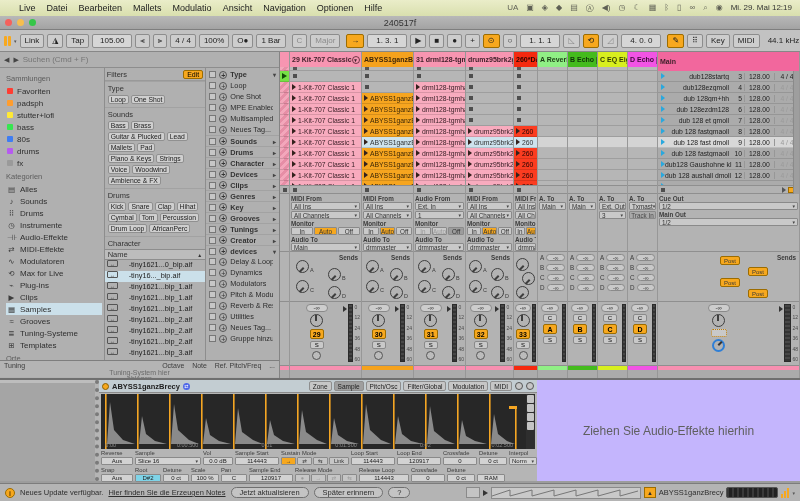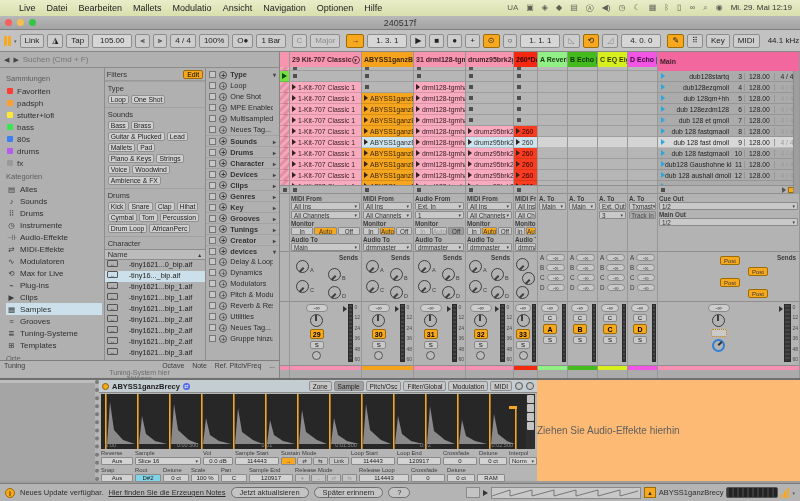--- a/index.html
+++ b/index.html
@@ -161,21 +161,21 @@
   #devparams{padding:1px 2px;font-size:5.8px;color:#3b3b3b}
   .prow{display:flex;gap:2px;margin-bottom:1px}
   .pcell{display:flex;flex-direction:column;gap:1px;overflow:hidden;flex:none}
   .plabel{height:6px;line-height:6px;white-space:nowrap;overflow:hidden}
   .pval{height:8px;background:#d2d2d2;border:1px solid #8a8a8a;border-radius:1px;text-align:center;line-height:7px;font-size:6px;color:#222;white-space:nowrap;overflow:hidden}
   .pval.cyan{background:#7fd4e8}
   .modes{display:flex;gap:1px}
   .modes i{flex:1;height:8px;background:#c6c6c6;border:1px solid #8a8a8a;border-radius:1px;font-style:normal;font-size:5.5px;text-align:center;line-height:7px;color:#333}
   .modes i.on{background:#f7a81e}
   .modes i.dim{color:#999}
-  #fxdrop{left:537px;top:380px;width:263px;height:101px;background:#fdba74;display:flex;align-items:center;font-size:10px;color:#5f5f5f}
+  #fxdrop{left:537px;top:380px;width:263px;height:101px;background:#c4b5fd;display:flex;align-items:center;justify-content:center;font-size:12px;color:#5f5f5f}
   
   #statusbar{left:0;top:483px;width:800px;height:18px;background:#b4b4b4;border-top:1px solid #7c7c7c;display:flex;align-items:center;padding:0 5px;gap:5px;font-size:7.5px;color:#2e2e2e}
   #statusbar .infoic{width:10px;height:10px;border-radius:50%;background:#f7a81e;border:1px solid #9c6c00;font-size:7px;text-align:center;line-height:9px;font-weight:bold;color:#5b3a00}
   #statusbar .link{text-decoration:underline}
   .pillbtn{border:1px solid #6f6f6f;border-radius:7px;padding:0 8px;height:11px;line-height:10px;background:#c4c4c4}
   #sb-right{margin-left:auto;display:flex;align-items:center;gap:3px}
   #sb-right .minibox{width:14px;height:11px;background:#c4c4c4;border:1px solid #8a8a8a}
   #sb-right .playtri{width:0;height:0;border-left:5px solid #333;border-top:3.5px solid transparent;border-bottom:3.5px solid transparent}
   #sawbox{width:150px;height:12px;background:#c9c9c9;border:1px solid #8a8a8a}
   #sb-right .warn{width:12px;height:11px;background:#f7a81e;border:1px solid #9c6c00;font-size:6px;text-align:center;line-height:10px}

